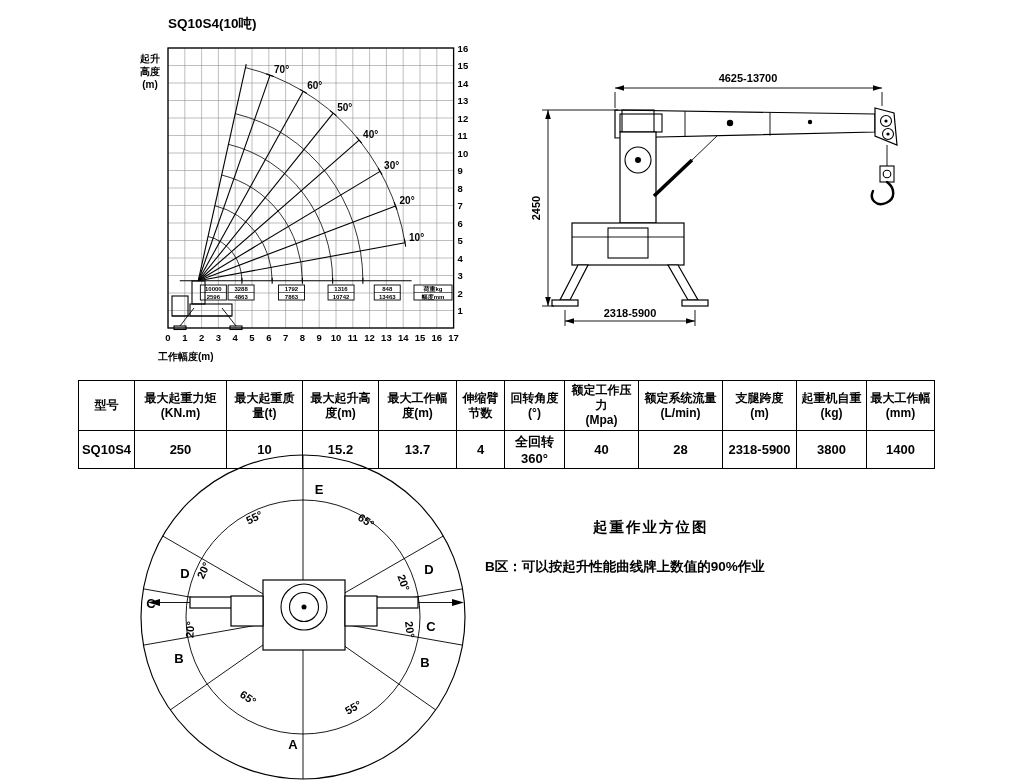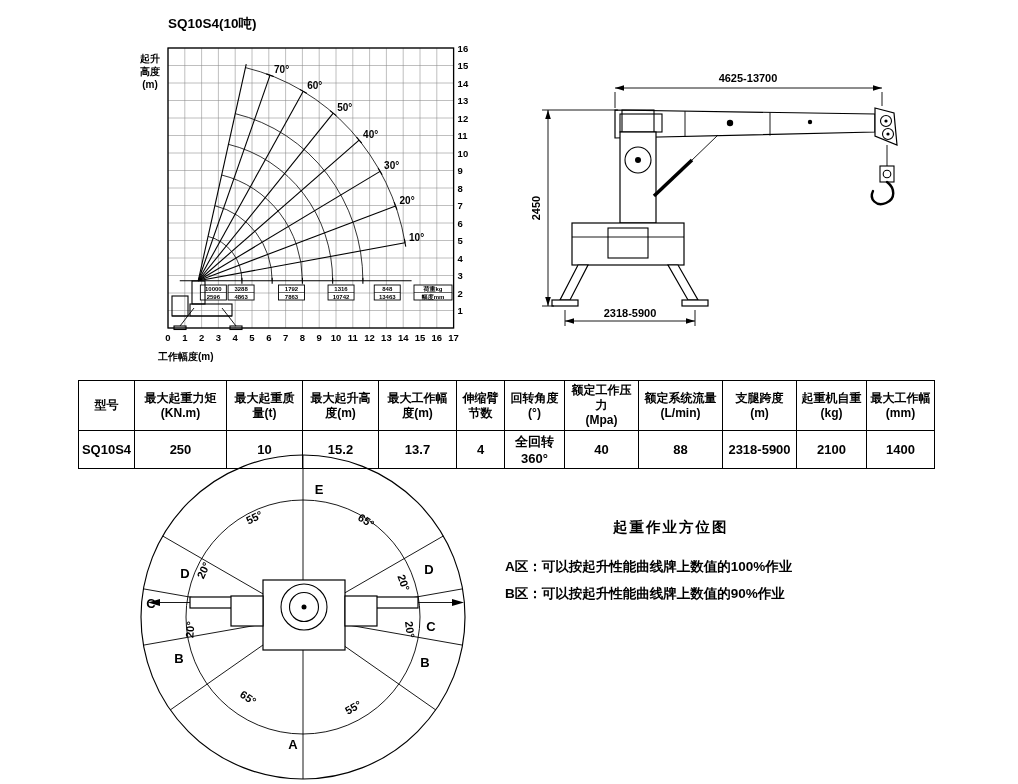--- a/index.html
+++ b/index.html
@@ -27,21 +27,21 @@
   .dim{font-size:11px;font-weight:bold}
   .zc1{fill:none;stroke:#000;stroke-width:1.15}
   .zc2{fill:none;stroke:#000;stroke-width:.9}
   .zrad{stroke:#000;stroke-width:.9}
   .zletter{font-size:13px;font-weight:bold}
   .zang{font-size:11px;font-weight:bold}
   #spec-table{position:absolute;left:78px;top:380px;border-collapse:collapse;table-layout:fixed}
   #spec-table th,#spec-table td{border:1.6px solid #000;text-align:center;vertical-align:middle;white-space:pre-line;padding:2px 1px}
   #spec-table th{font-size:12px;font-weight:bold;height:40px;line-height:1.25}
   #spec-table td{font-size:13px;font-weight:bold;height:34px}
-  #zone-notes{position:absolute;left:505px;top:518px;width:400px}
+  #zone-notes{position:absolute;left:485px;top:518px;width:400px}
   .ztitle{font-size:14.5px;font-weight:bold;margin:0 0 16px 108px;letter-spacing:2px}
   .zline{font-size:13.5px;font-weight:bold;line-height:27px;white-space:nowrap}
 </style>
 </head>
 <body>
 
 <svg id="load-chart" style="left:128px;top:8px" width="350" height="360" viewBox="0 0 350 360">
   <text x="40" y="20" class="ctitle">SQ10S4(10吨)</text>
   <text x="22" y="54" text-anchor="middle" class="axlab">起升</text>
   <text x="22" y="67" text-anchor="middle" class="axlab">高度</text>
@@ -304,23 +304,23 @@
     <tr>
       <td>SQ10S4</td>
       <td>250</td>
       <td>10</td>
       <td>15.2</td>
       <td>13.7</td>
       <td>4</td>
       <td>全回转
 360°</td>
       <td>40</td>
-      <td>88</td>
+      <td>28</td>
       <td>2318-5900</td>
-      <td>2100</td>
+      <td>3800</td>
       <td>1400</td>
     </tr>
   </tbody>
 </table>
 
 <svg id="zone-diagram" style="left:128px;top:450px" width="365" height="334" viewBox="0 0 365 334">
   <circle cx="175" cy="167" r="162" class="zc1"></circle>
   <circle cx="175" cy="167" r="117" class="zc2"></circle>
   <g id="zone-lines">
       <line x1="175" y1="167" x2="175" y2="5" class="zrad"></line>
@@ -365,16 +365,15 @@
     <text x="66" y="180" text-anchor="middle" class="zang" transform="rotate(-85 66 180)">20°</text>
     <text x="278" y="180" text-anchor="middle" class="zang" transform="rotate(83 278 180)">20°</text>
     <text x="118" y="251" text-anchor="middle" class="zang" transform="rotate(34 118 251)">65°</text>
     <text x="227" y="261" text-anchor="middle" class="zang" transform="rotate(-29 227 261)">55°</text>
   </g>
 </svg>
 
 <div id="zone-notes">
   <div class="ztitle">起重作业方位图</div>
   <div id="zone-notes-lines">
-      <div class="zline">A区：可以按起升性能曲线牌上数值的100%作业</div>
       <div class="zline">B区：可以按起升性能曲线牌上数值的90%作业</div>
     </div>
 </div>
 
 </body></html>

